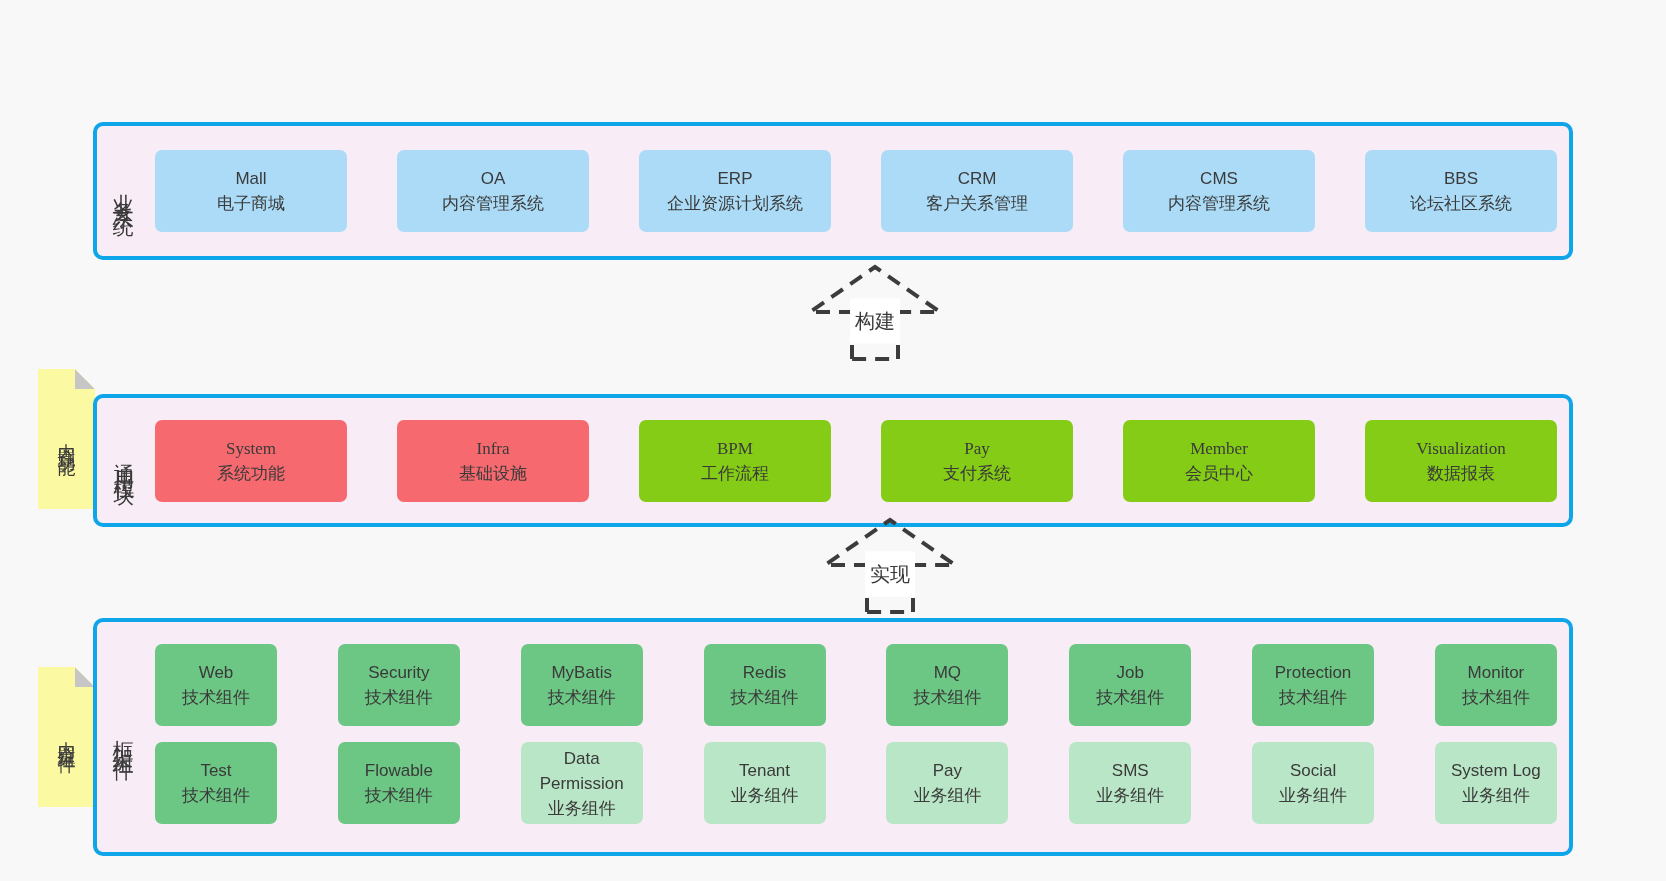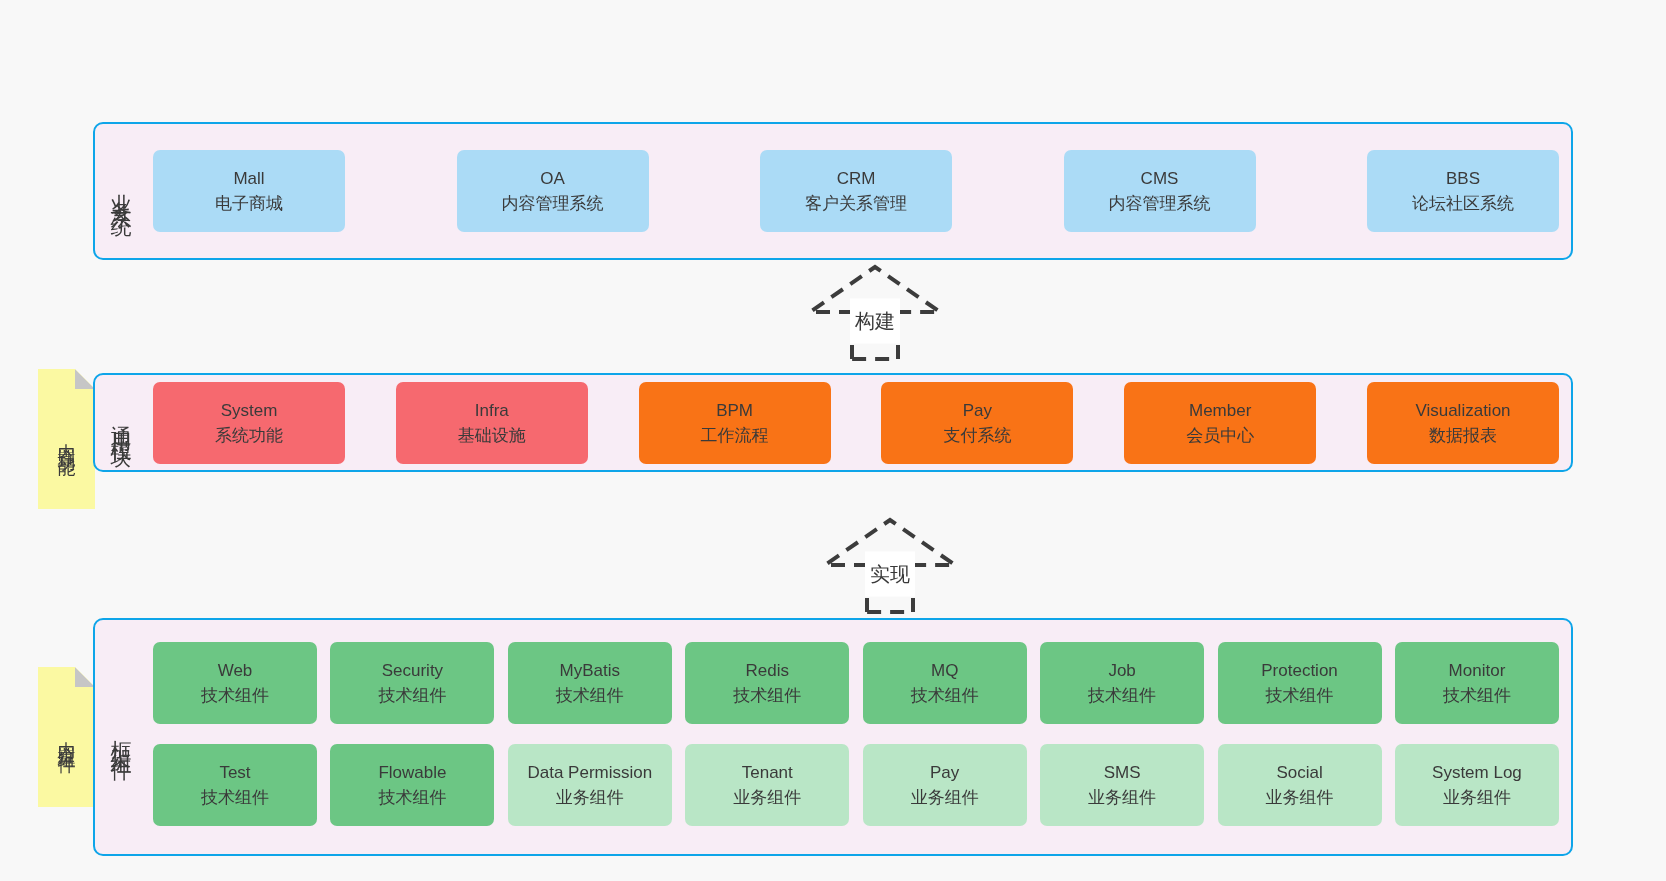--- a/index.html
+++ b/index.html
@@ -8,25 +8,25 @@
     background:#f8f8f8;
     font-family:"Liberation Sans","DejaVu Sans",sans-serif;
     color:#3a3a3a;
     overflow:hidden;
   }
 
   
   .band {
     position:absolute; left:93px; width:1480px;
     background:#f8edf6;
-    border:2px solid #0ea5e9; border-radius:10px;
+    border:4px solid #0ea5e9; border-radius:10px;
     box-sizing:border-box; z-index:2;
   }
   #band-business   { top:122px; height:138px; }
-  #band-modules    { top:373px; height:99px; }
+  #band-modules    { top:394px; height:133px;font-family:Liberation Serif, serif; }
   #band-components { top:618px; height:238px; }
 
   .band-label {
     position:absolute; left:16px; top:50%; transform:translateY(-50%);
     writing-mode:vertical-rl; text-orientation:upright;
     font-size:21px; letter-spacing:7px; line-height:1;
     color:#3a3a3a; white-space:nowrap;
   }
 
   .band-items {
@@ -38,25 +38,25 @@
     display:flex; flex-direction:column; justify-content:space-between;
   }
   .comp-row { display:flex; justify-content:space-between; }
 
   
   .box {
     width:192px; height:82px; border-radius:7px;
     display:flex; flex-direction:column; align-items:center; justify-content:center;
     text-align:center; box-sizing:border-box; padding:2px 10px;
   }
-  .comp-row .box { width:164px; }
+  .comp-row .box { width:122px; }
   .box-title, .box-sub { font-size:17px; line-height:25px; }
   .blue        { background:#abdbf6; }
   .red         { background:#f6696f; }
-  .pink        { background:#f97316; }
+  .pink        { background:#84cc16; }
   .green       { background:#6cc684; }
   .green-light { background:#b9e6c6; }
 
   
   .note {
     position:absolute; width:57px; height:140px;
     background:#fbf9a2; z-index:1;
     clip-path:polygon(0 0, calc(100% - 20px) 0, 100% 20px, 100% 100%, 0 100%);
     display:flex; align-items:center; justify-content:center;
   }
@@ -90,20 +90,24 @@
   <div class="band-items">
     <div class="box blue">
       <div class="box-title">Mall</div>
       <div class="box-sub">电子商城</div>
     </div>
     <div class="box blue">
       <div class="box-title">OA</div>
       <div class="box-sub">内容管理系统</div>
     </div>
     <div class="box blue">
+      <div class="box-title">ERP</div>
+      <div class="box-sub">企业资源计划系统</div>
+    </div>
+    <div class="box blue">
       <div class="box-title">CRM</div>
       <div class="box-sub">客户关系管理</div>
     </div>
     <div class="box blue">
       <div class="box-title">CMS</div>
       <div class="box-sub">内容管理系统</div>
     </div>
     <div class="box blue">
       <div class="box-title">BBS</div>
       <div class="box-sub">论坛社区系统</div>

